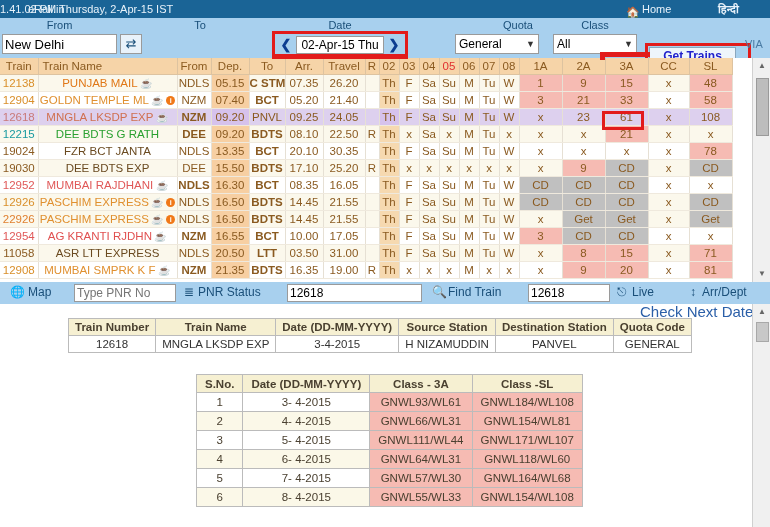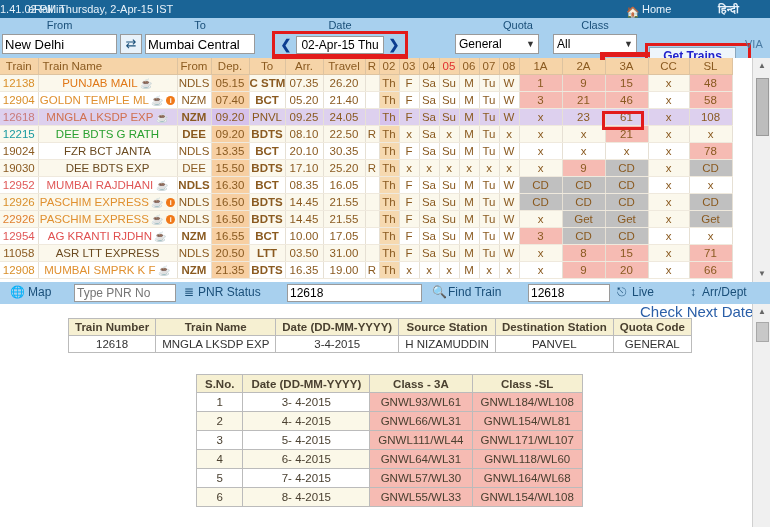--- a/index.html
+++ b/index.html
@@ -341,21 +341,20 @@
   <span class="homeicon">🏠</span>
   <span class="home">Home</span>
   <span class="hindi">हिन्दी</span>
 </div>
 
 <div id="searchbar">
   <span class="fieldlabel" style="left:2px;width:115px;">From</span>
   <input id="fromInput" class="txtinput" value="New Delhi" style="">
   <div id="swapBtn">⇄</div>
   <span class="fieldlabel" style="left:145px;width:110px;">To</span>
-  <input id="toInput" class="txtinput" value="Mumbai Central" style="">
 
   <span class="fieldlabel" style="left:272px;width:136px;">Date</span>
   <div id="dateBox">
     <div class="arrow left">❮</div>
     <div id="dateVal">02-Apr-15 Thu</div>
     <div class="arrow right">❯</div>
   </div>
 
   <span class="fieldlabel" style="left:476px;width:84px;">Quota</span>
   <div id="quotaSel" class="selbox">
@@ -457,21 +456,21 @@
           <td class="rflag"></td>
           <td class="d02 dTh">Th</td>
           <td class="dF">F</td>
           <td class="dSa">Sa</td>
           <td class="dSu">Su</td>
           <td class="dM">M</td>
           <td class="dTu">Tu</td>
           <td class="dW">W</td>
           <td class="avail">3</td>
           <td class="avail">21</td>
-          <td class="avail">46</td>
+          <td class="avail">33</td>
           <td class="none">x</td>
           <td class="avail">58</td>
         </tr>
         <tr class="sel">
           <td style="color:#c97a7a">12618</td>
           <td class="name" style="color:#d07050">MNGLA LKSDP EXP<span class="cup"> ☕</span></td>
           <td style="font-weight:bold">NZM</td>
           <td class="depcol">09.20</td>
           <td>PNVL</td>
           <td>09.25</td>
@@ -679,21 +678,21 @@
           <td class="dX">x</td>
           <td class="dX">x</td>
           <td class="dX">x</td>
           <td class="dM">M</td>
           <td class="dX">x</td>
           <td class="dX">x</td>
           <td class="none">x</td>
           <td class="avail">9</td>
           <td class="avail">20</td>
           <td class="none">x</td>
-          <td class="avail">66</td>
+          <td class="avail">81</td>
         </tr>
       </tbody>
   </table>
 </div>
 <div id="redtick"></div>
 <div id="redtickv"></div>
 <div id="redtickdate"></div>
 <div id="redcell"></div>
 
 <div id="vscroll">

